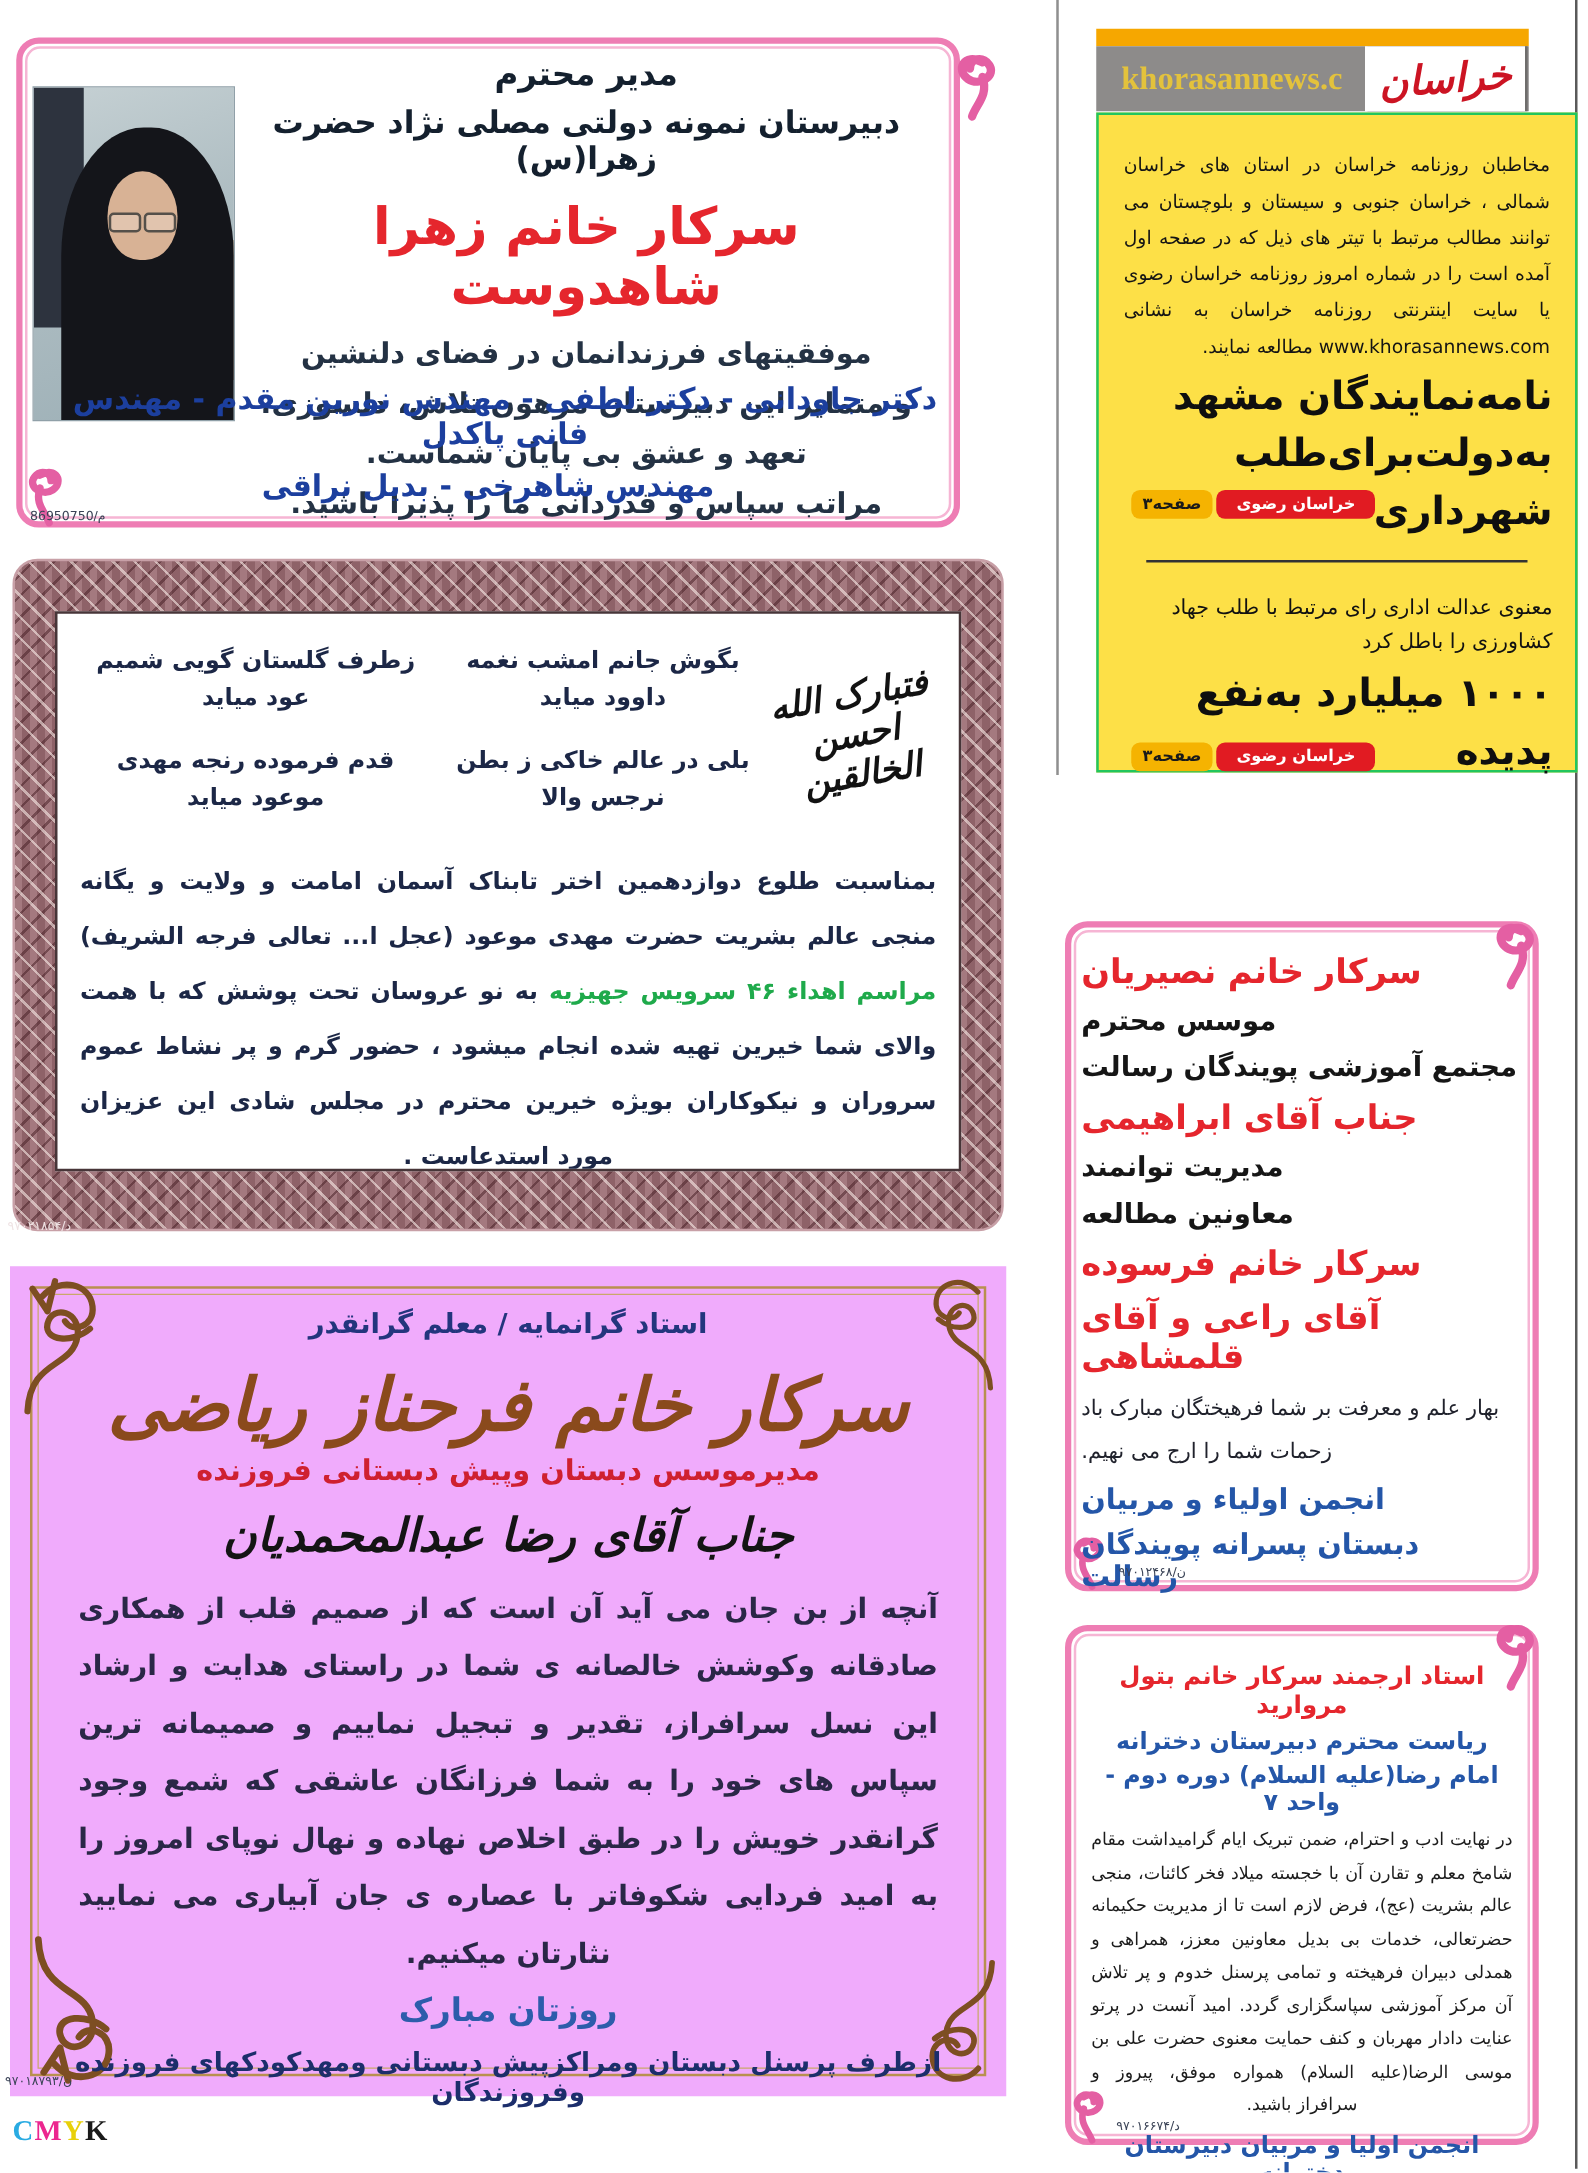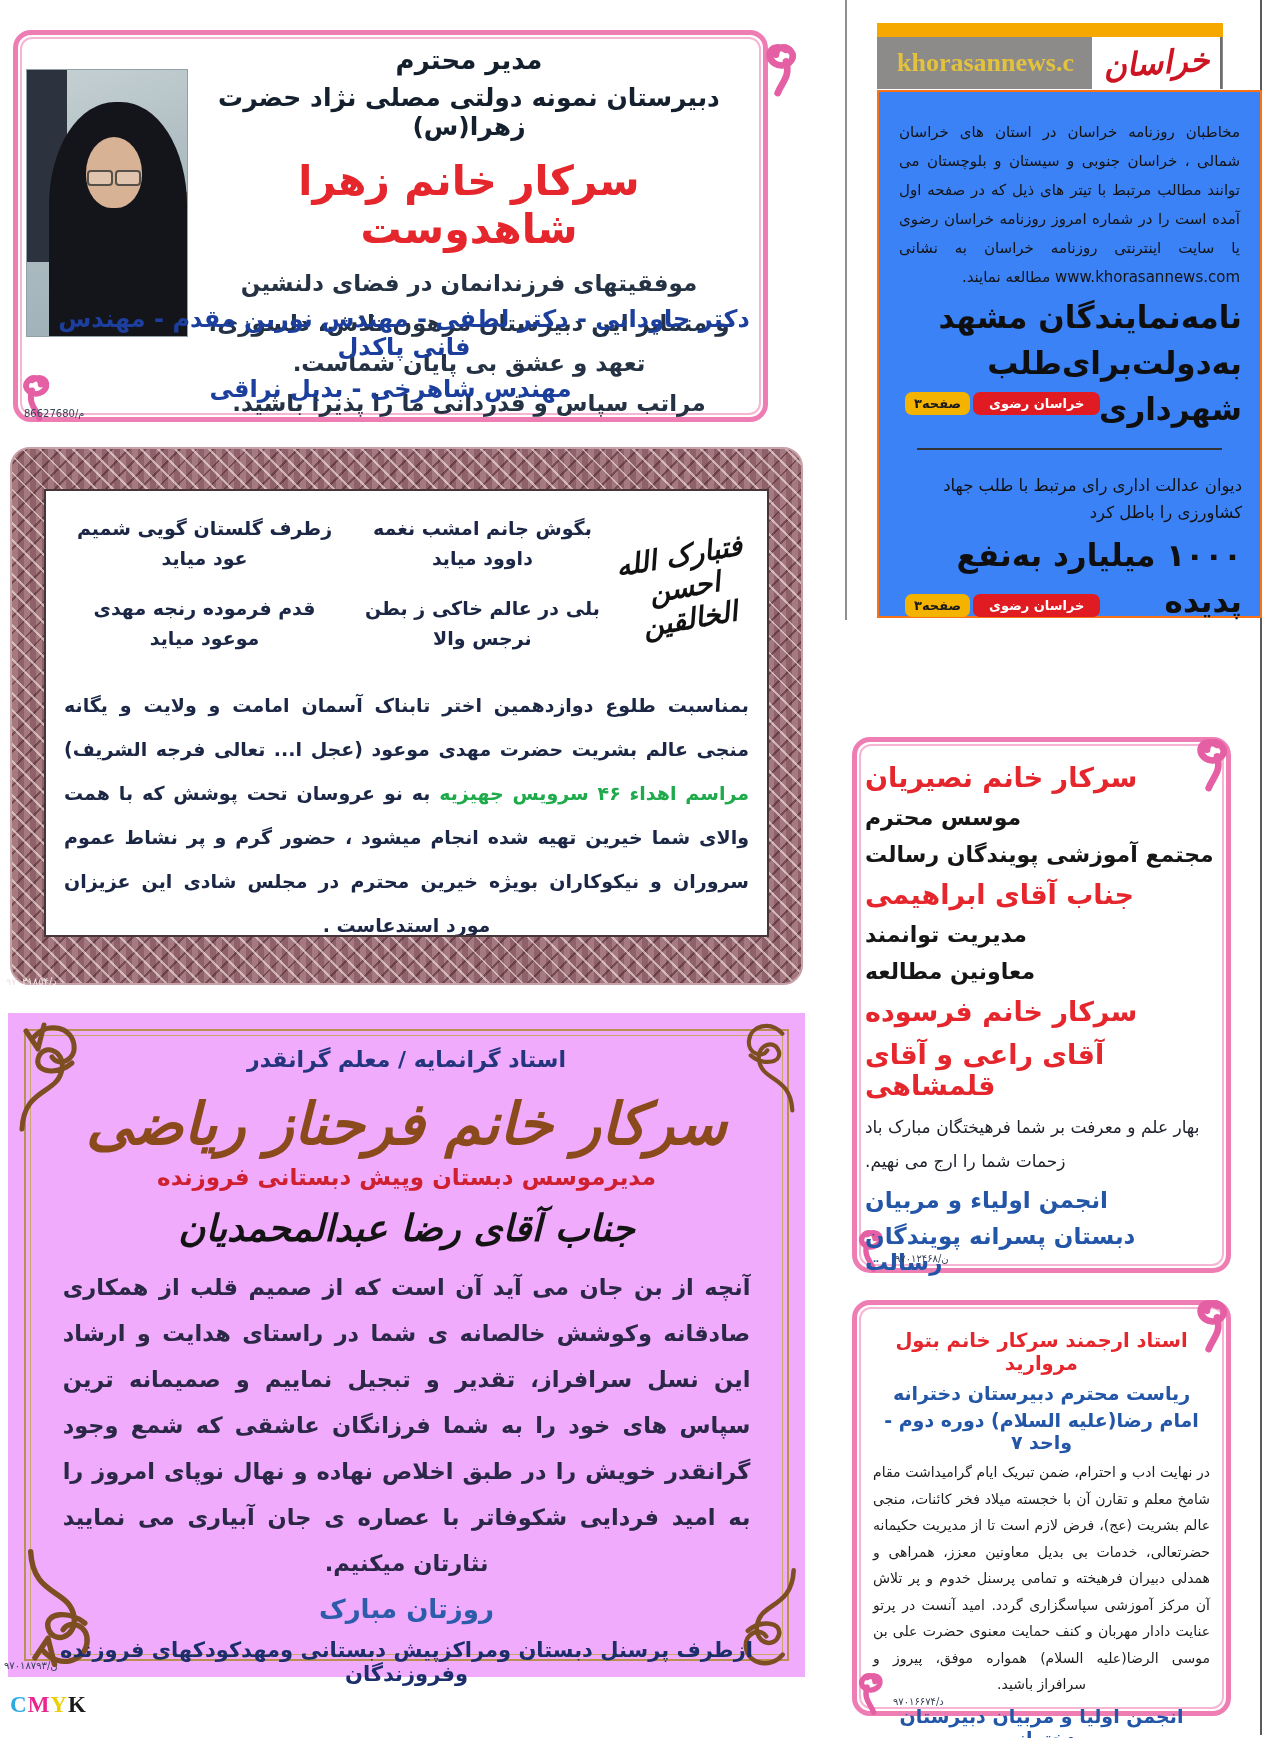--- a/index.html
+++ b/index.html
@@ -68,21 +68,21 @@
   .cmyk .c{color:#29abe2}.cmyk .m{color:#ec268f}.cmyk .y{color:#e8d00a}.cmyk .k{color:#1a1a1a}
   
   .news-topbar{left:877px;top:23px;width:346px;height:14px;background:#f6a700;}
   .news-band{left:877px;top:37px;width:346px;height:52px;background:#8d8b8a;}
   .site-text{position:absolute;left:20px;top:11px;font-family:"Liberation Serif",serif;font-size:26px;
              font-weight:bold;color:#e3c23c;direction:ltr;}
   .news-logo{position:absolute;right:3px;top:0;width:128px;height:52px;background:#fff;
              display:flex;align-items:center;justify-content:center;box-shadow:2px 0 0 #6f6d6c;}
   .logo-text{color:#cc1423;font-size:32px;font-weight:bold;font-style:italic;
              font-family:"DejaVu Serif",serif;transform:rotate(-4deg);}
-  .news-box{left:877px;top:90px;width:385px;height:528px;border:2px solid #f97316;background:#3b82f6;box-sizing:border-box;}
+  .news-box{left:877px;top:90px;width:385px;height:528px;border:2px solid #22c55e;background:#fde047;box-sizing:border-box;}
   .news-intro{position:absolute;top:26px;right:20px;left:20px;font-size:15px;line-height:29px;color:#141414;
               text-align:justify;direction:rtl;}
   .news-h1{position:absolute;top:202px;right:18px;text-align:right;font-size:31px;font-weight:bold;
            color:#0f0f0f;line-height:46px;direction:rtl;}
   .badge-row{position:absolute;display:flex;direction:ltr;}
   .badges1{top:300px;left:26px;}
   .badges2{top:502px;left:26px;}
   .badge-yellow{background:#f5b301;color:#1a1a1a;font-size:13px;font-weight:bold;padding:4px 9px;
                 border-radius:7px;direction:rtl;}
   .badge-red{background:#e11b22;color:#fff;font-size:13px;font-weight:bold;padding:4px 16px;
@@ -142,21 +142,21 @@
       <div class="b1-h1">مدیر محترم</div>
       <div class="b1-h2">دبیرستان نمونه دولتی مصلی نژاد حضرت زهرا(س)</div>
       <div class="b1-name">سرکار خانم زهرا شاهدوست</div>
       <div class="b1-line">موفقیتهای فرزندانمان در فضای دلنشین</div>
       <div class="b1-line">و متمایز این دبیرستان مرهون تلاش، دلسوزی،</div>
       <div class="b1-line">تعهد و عشق بی پایان شماست.</div>
       <div class="b1-line">مراتب سپاس و قدردانی ما را پذیرا باشید.</div>
     </div>
     <div class="b1-sig fa" style="bottom:56px;padding-left:27px;">دکتر جاودانی - دکتر لطفی - مهندس نورین مقدم - مهندس فانی پاکدل</div>
     <div class="b1-sig fa" style="bottom:14px;">مهندس شاهرخی - بدیل نراقی</div>
-    <div class="idcode" style="left:6px;bottom:-2px;">86627680/م</div>
+    <div class="idcode" style="left:6px;bottom:-2px;">86950750/م</div>
   </div>
 
   <div id="box2" class="abs">
     <div class="charity-inner">
       <div class="poem-row">
         <div class="callig">فتبارک الله احسن الخالقین</div>
         <div class="poem-col">
           <div class="poem-line">بگوش جانم امشب نغمه داوود میاید</div>
           <div class="poem-line">بلی در عالم خاکی ز بطن نرجس والا</div>
         </div>
@@ -228,21 +228,21 @@
     <div class="news-h1">
       <span style="display:block;">نامه‌نمایندگان مشهد</span>
       <span style="display:block;">به‌دولت‌برای‌طلب</span>
       <span style="display:block;">شهرداری</span>
     </div>
     <div class="badge-row badges1">
       <span class="badge-yellow">صفحه۳</span>
       <span class="badge-red">خراسان رضوی</span>
     </div>
     <div class="news-divider"></div>
-    <div class="news-kicker">دیوان عدالت اداری رای مرتبط با طلب جهاد کشاورزی را باطل کرد</div>
+    <div class="news-kicker">معنوی عدالت اداری رای مرتبط با طلب جهاد کشاورزی را باطل کرد</div>
     <div class="news-h2">
       <span style="display:block;">۱۰۰۰ میلیارد به‌نفع</span>
       <span style="display:block;">پدیده</span>
     </div>
     <div class="badge-row badges2">
       <span class="badge-yellow">صفحه۳</span>
       <span class="badge-red">خراسان رضوی</span>
     </div>
   </div>
 

